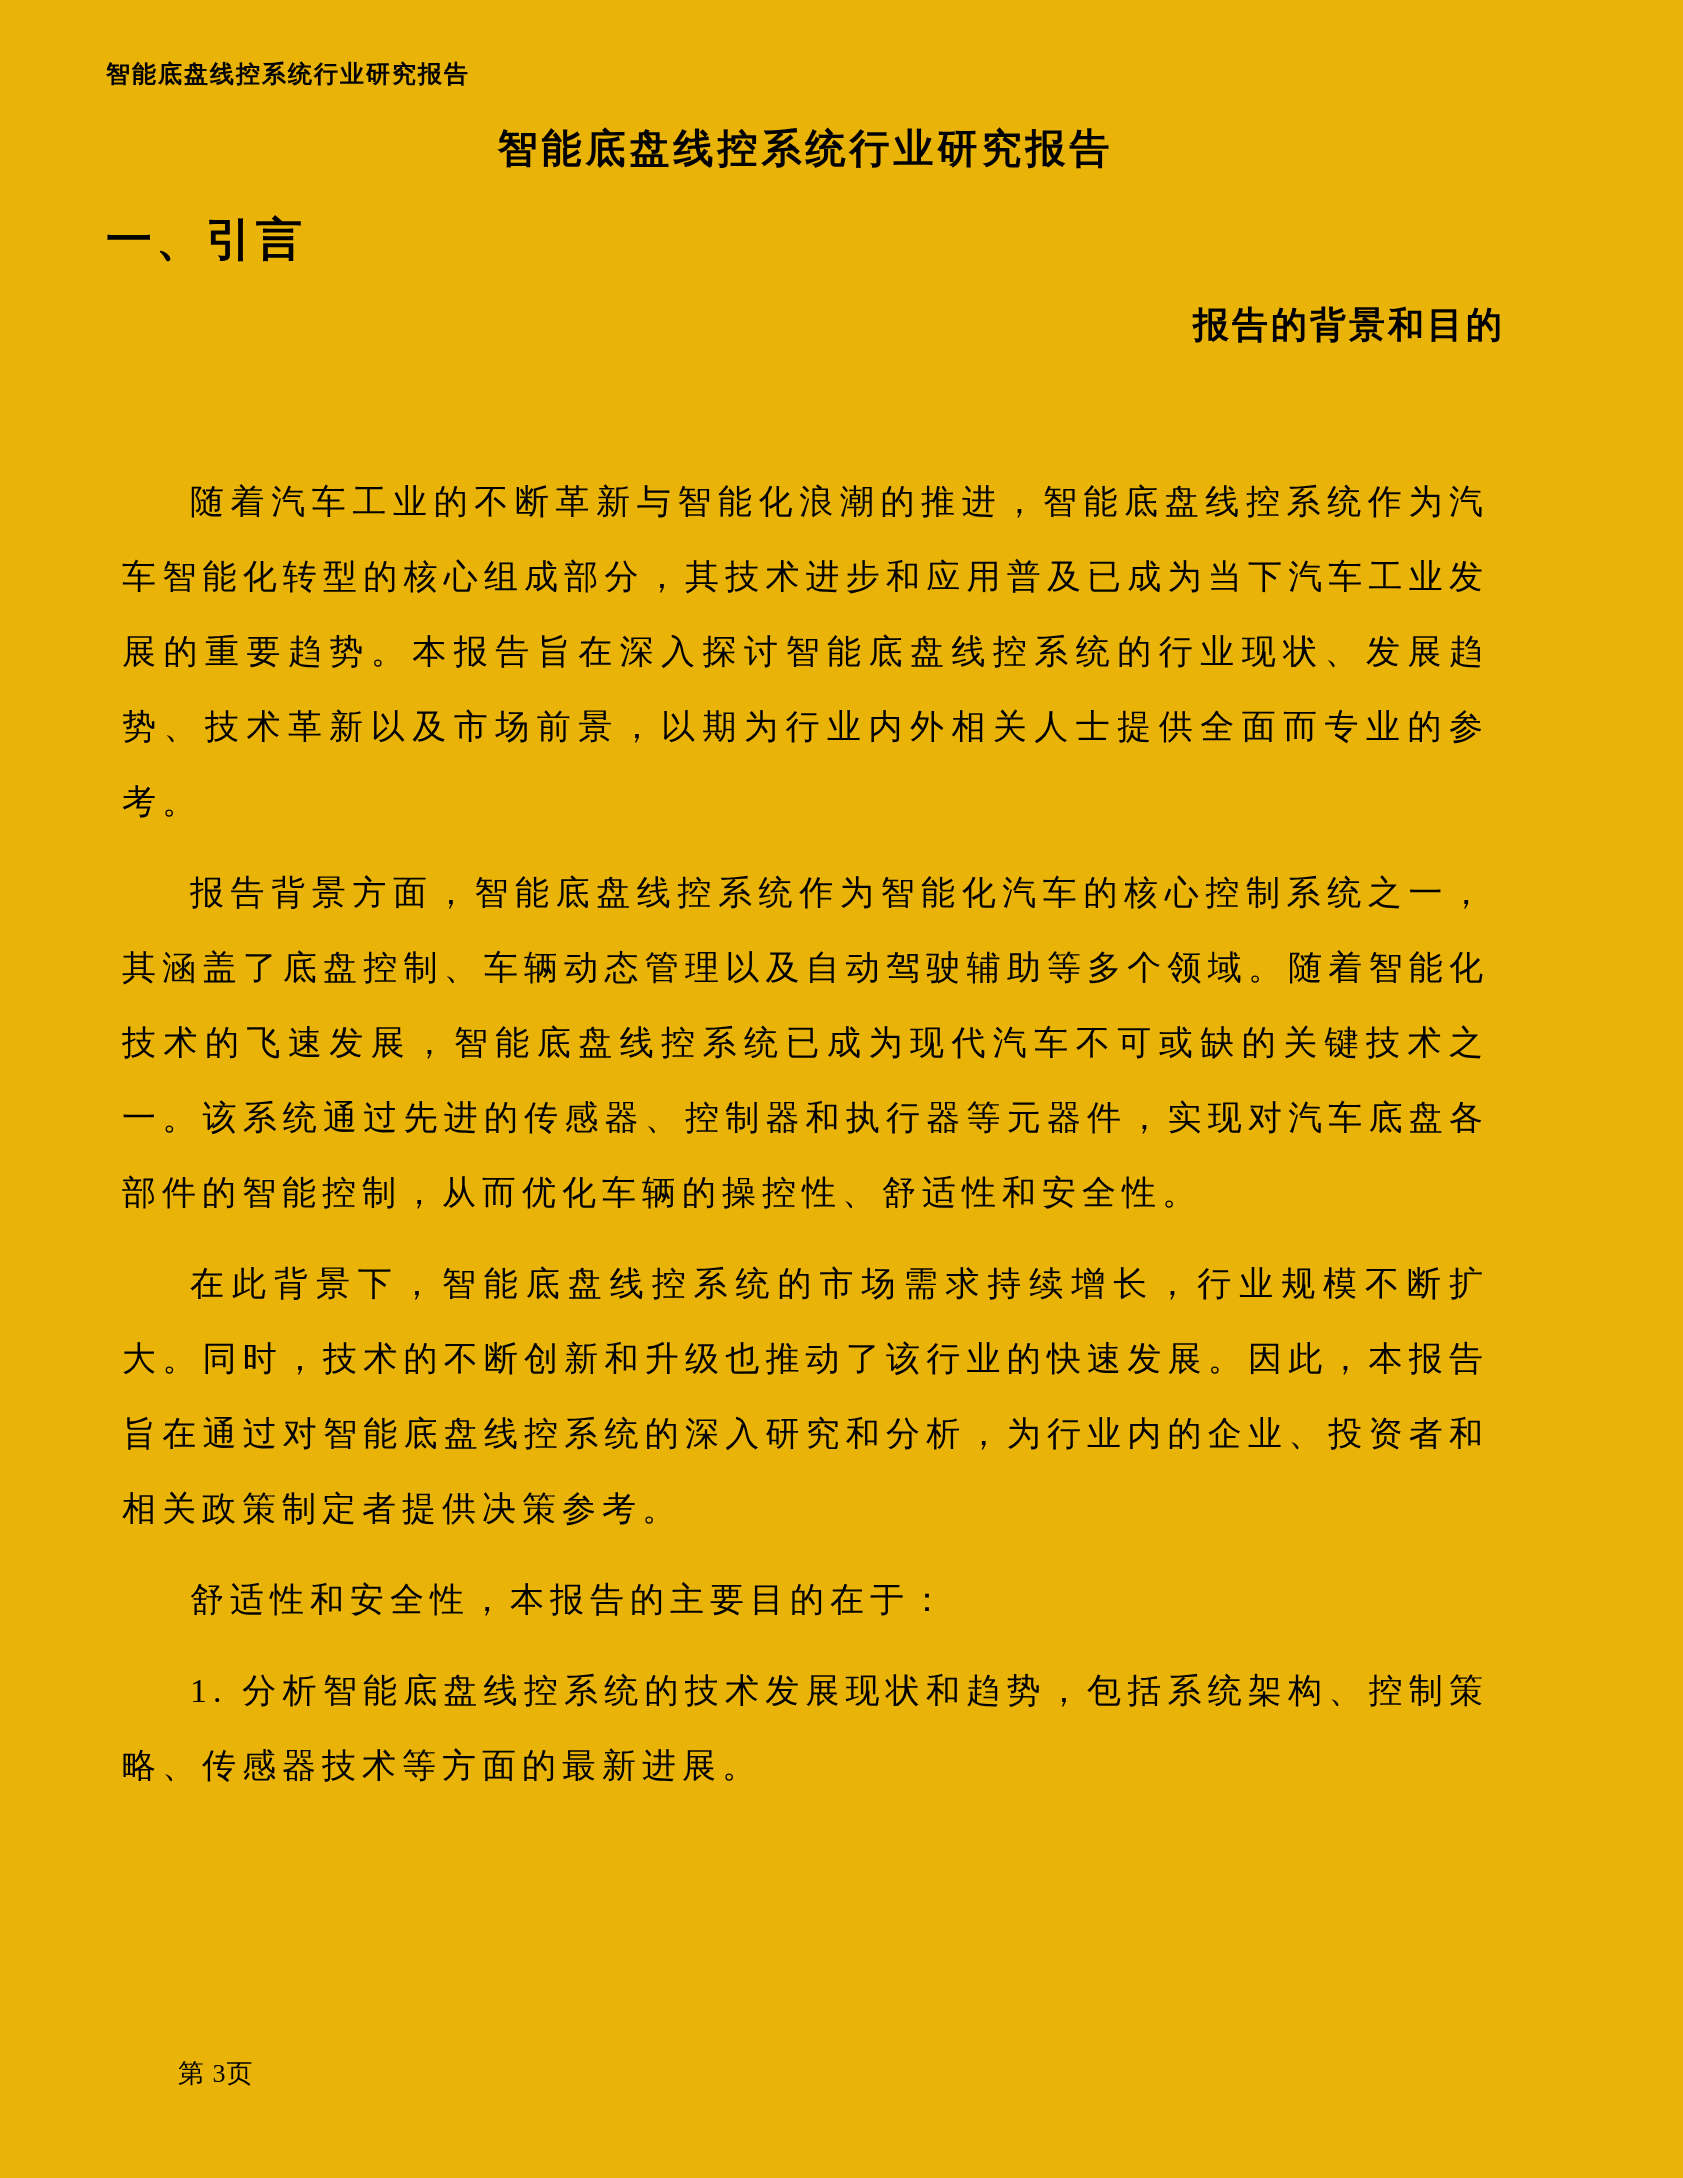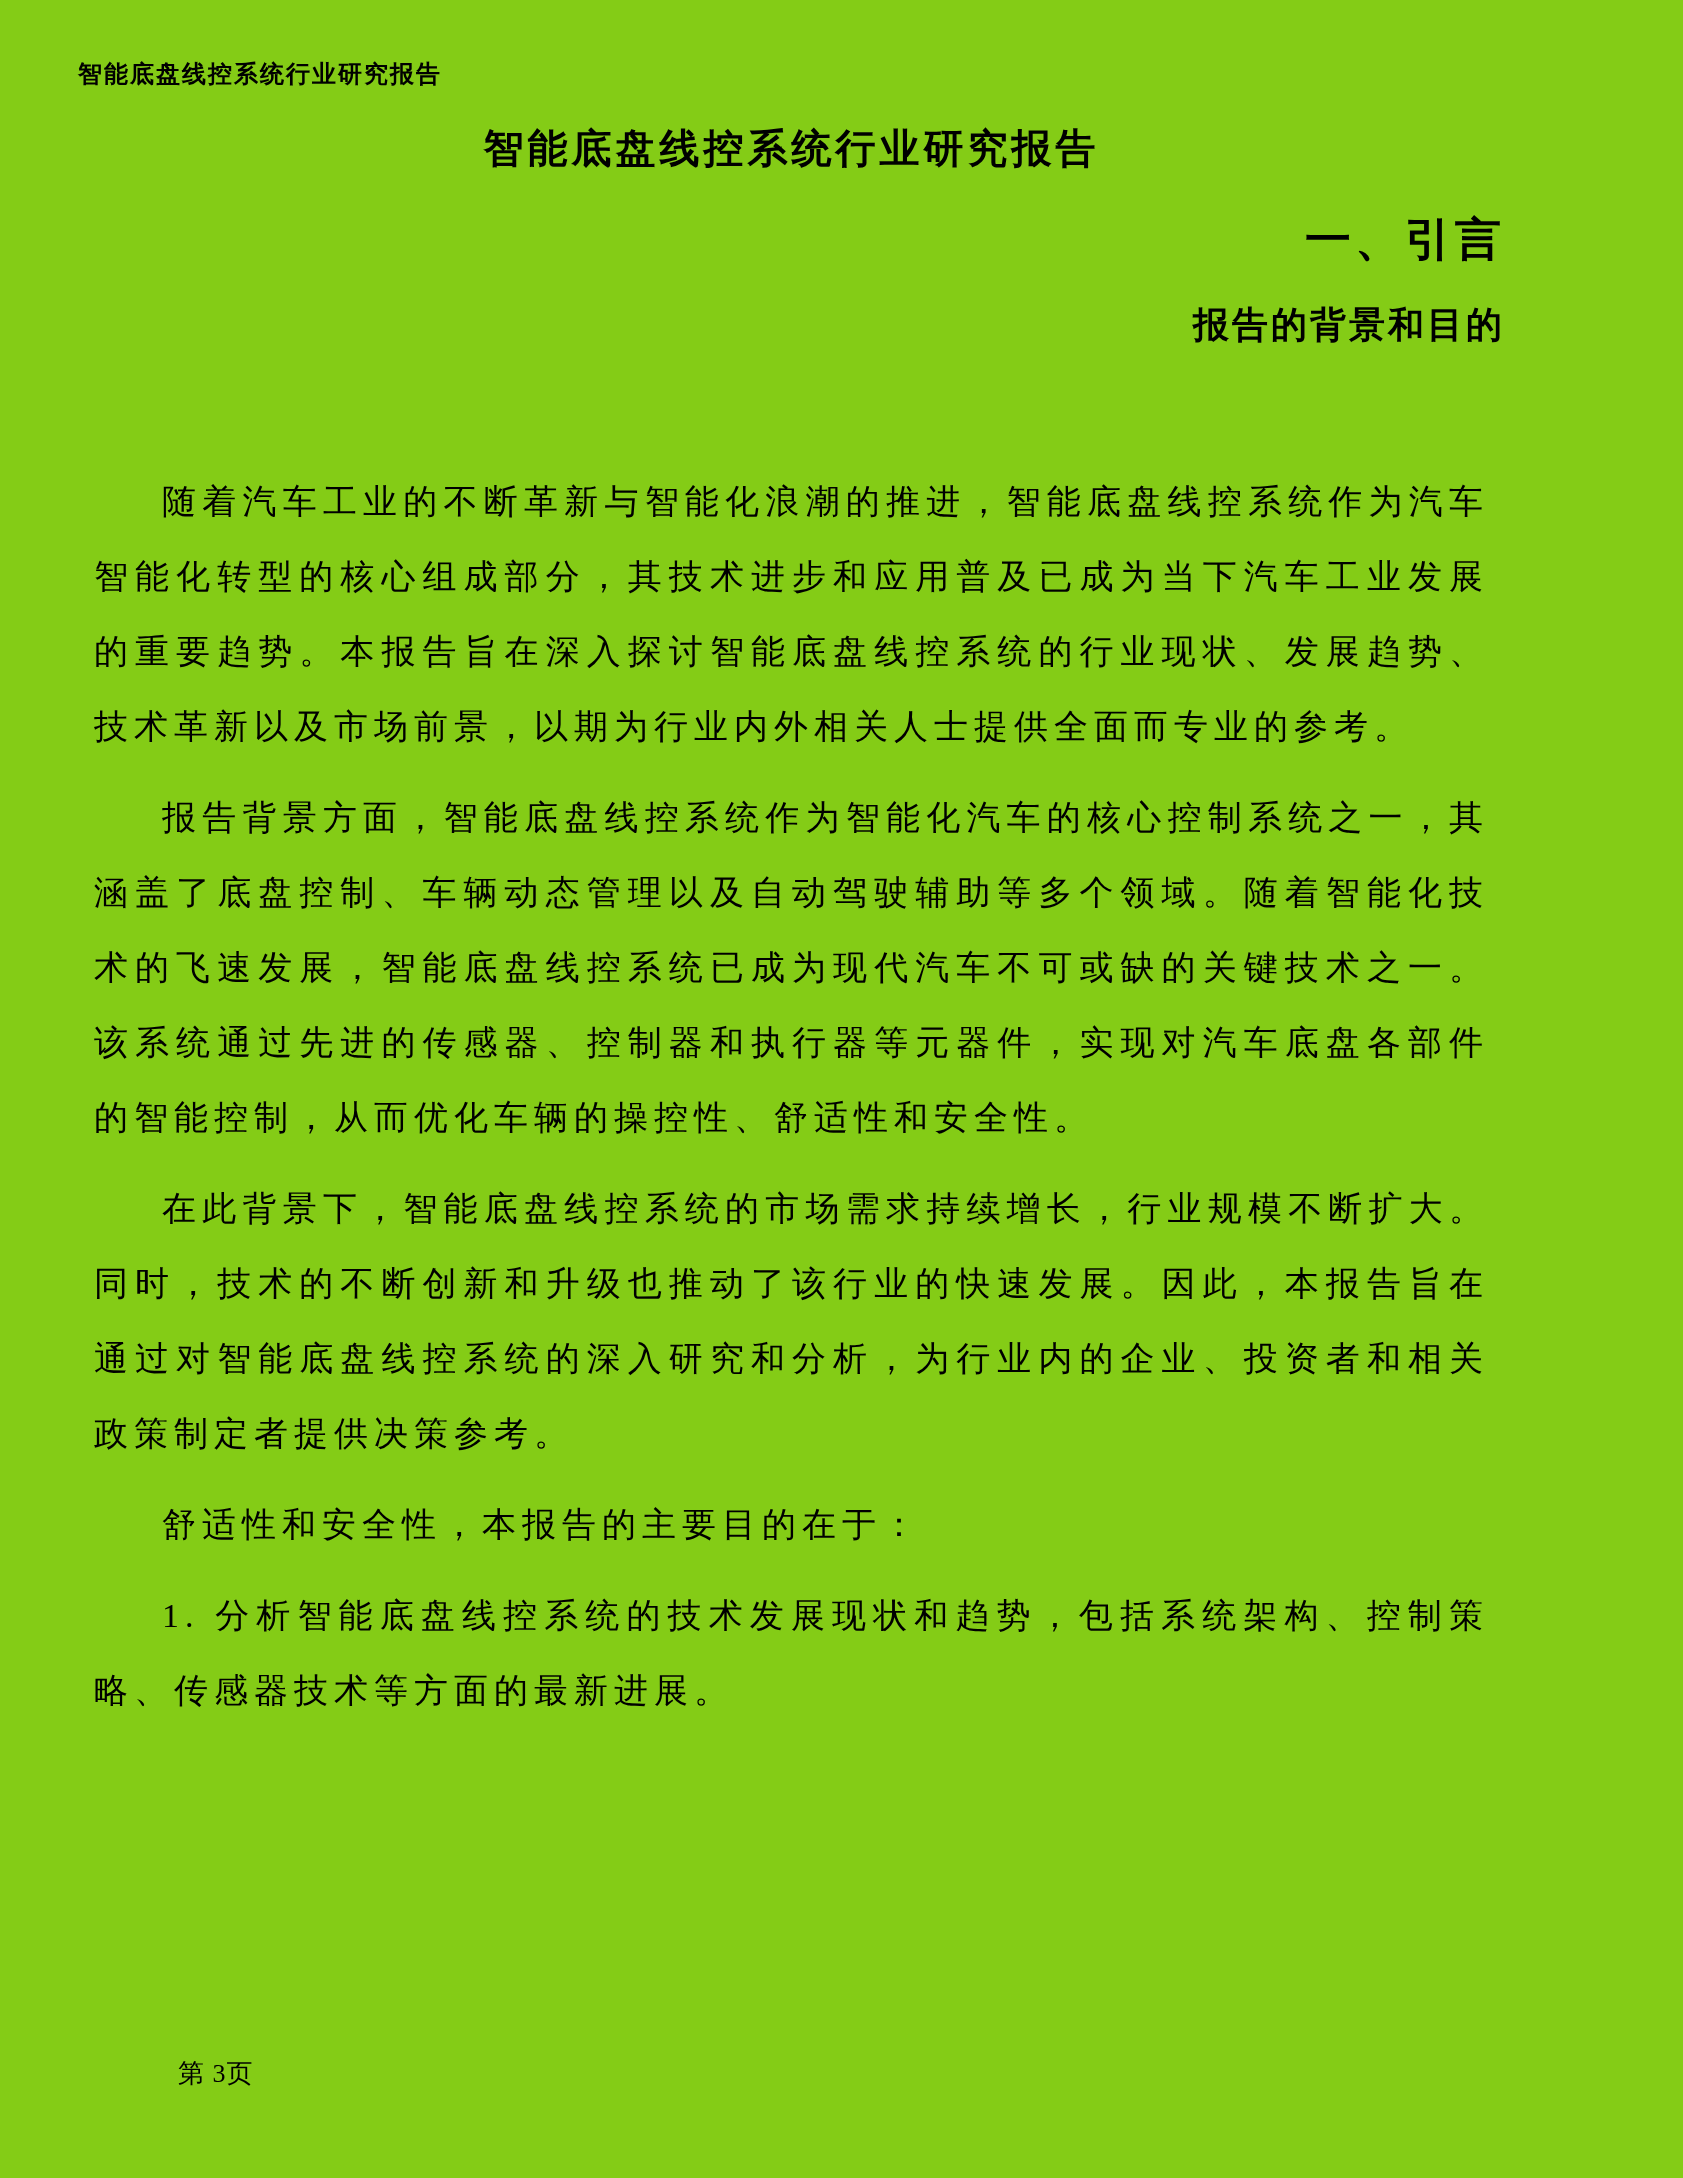--- a/index.html
+++ b/index.html
@@ -11,23 +11,23 @@
     width: 1683px;
     height: 2178px;
     position: relative;
     font-family: "Liberation Serif", serif;
     color: #000000;
     overflow: hidden;
   }
   .page {
     position: absolute;
     top: 0; left: 0; right: 0; bottom: 0;
-    padding: 57px 178px 0 78px;
+    padding: 57px 178px 0 106px;
     box-sizing: border-box;
-    background: #84cc16;
+    background: #eab308;
   }
   .page-header {
     font-size: 24px;
     font-weight: 700;
     letter-spacing: 2px;
     line-height: 34px;
   }
   .doc-title {
     font-size: 40px;
     font-weight: 700;
@@ -35,21 +35,20 @@
     letter-spacing: 4px;
     margin: 32px 0 0 0;
     line-height: 51px;
   }
   .section-heading {
     font-size: 46px;
     font-weight: 700;
     letter-spacing: 4px;
     margin: 38px 0 0 0;
     line-height: 55px;
-    text-align: right;
   }
   .sub-heading {
     font-size: 36px;
     font-weight: 700;
     letter-spacing: 3px;
     margin: 36px 0 0 0;
     line-height: 44px;
     text-align: right;
   }
   .body-block {

